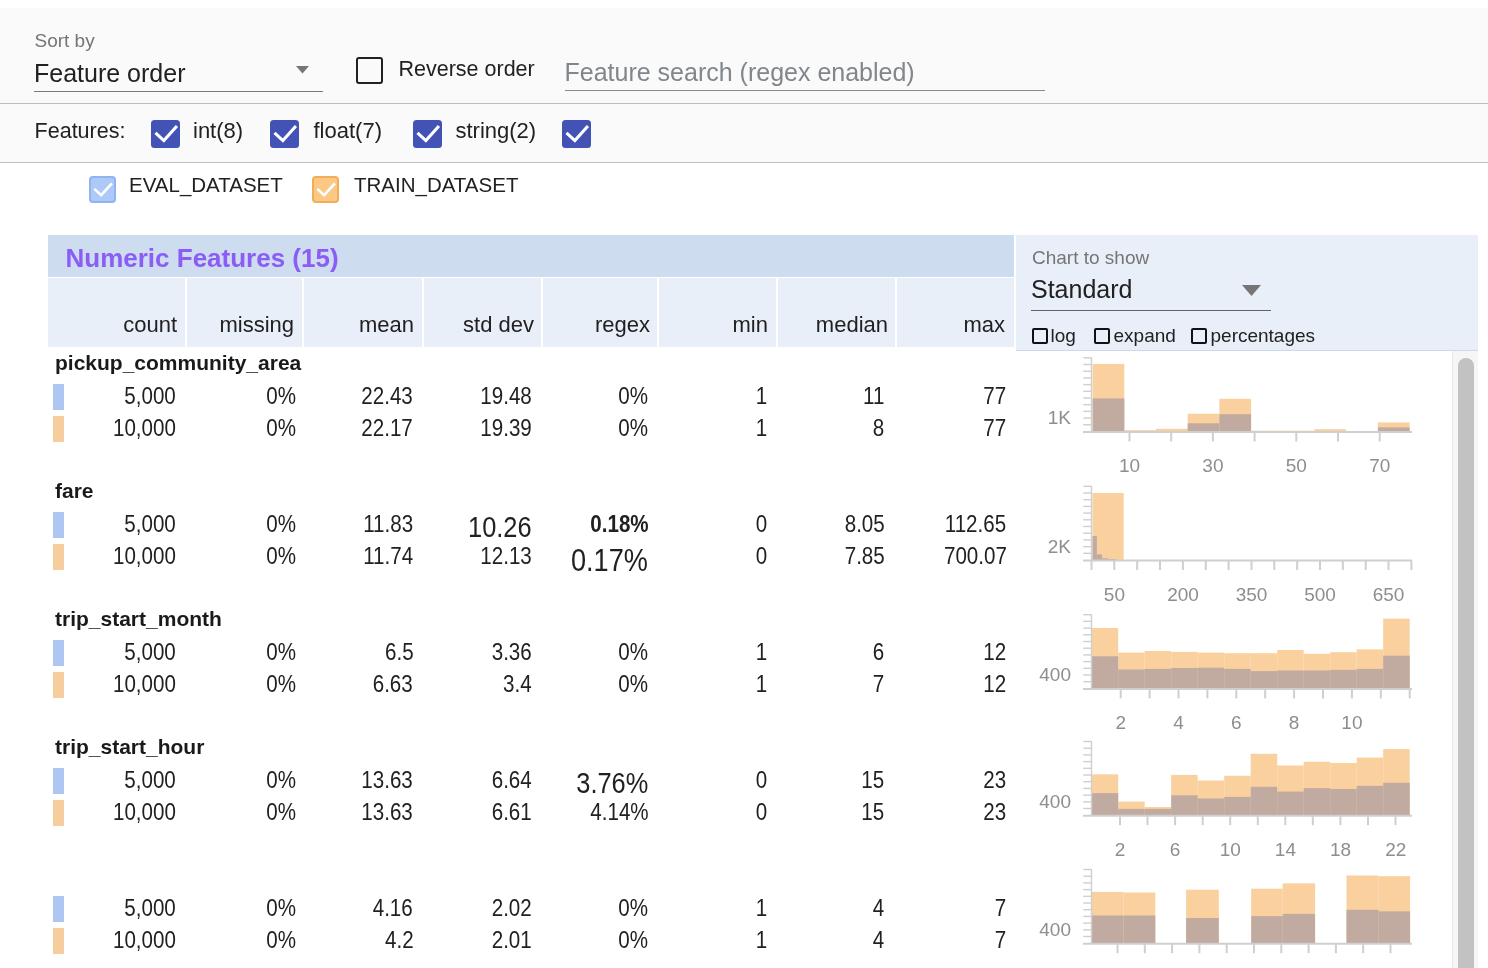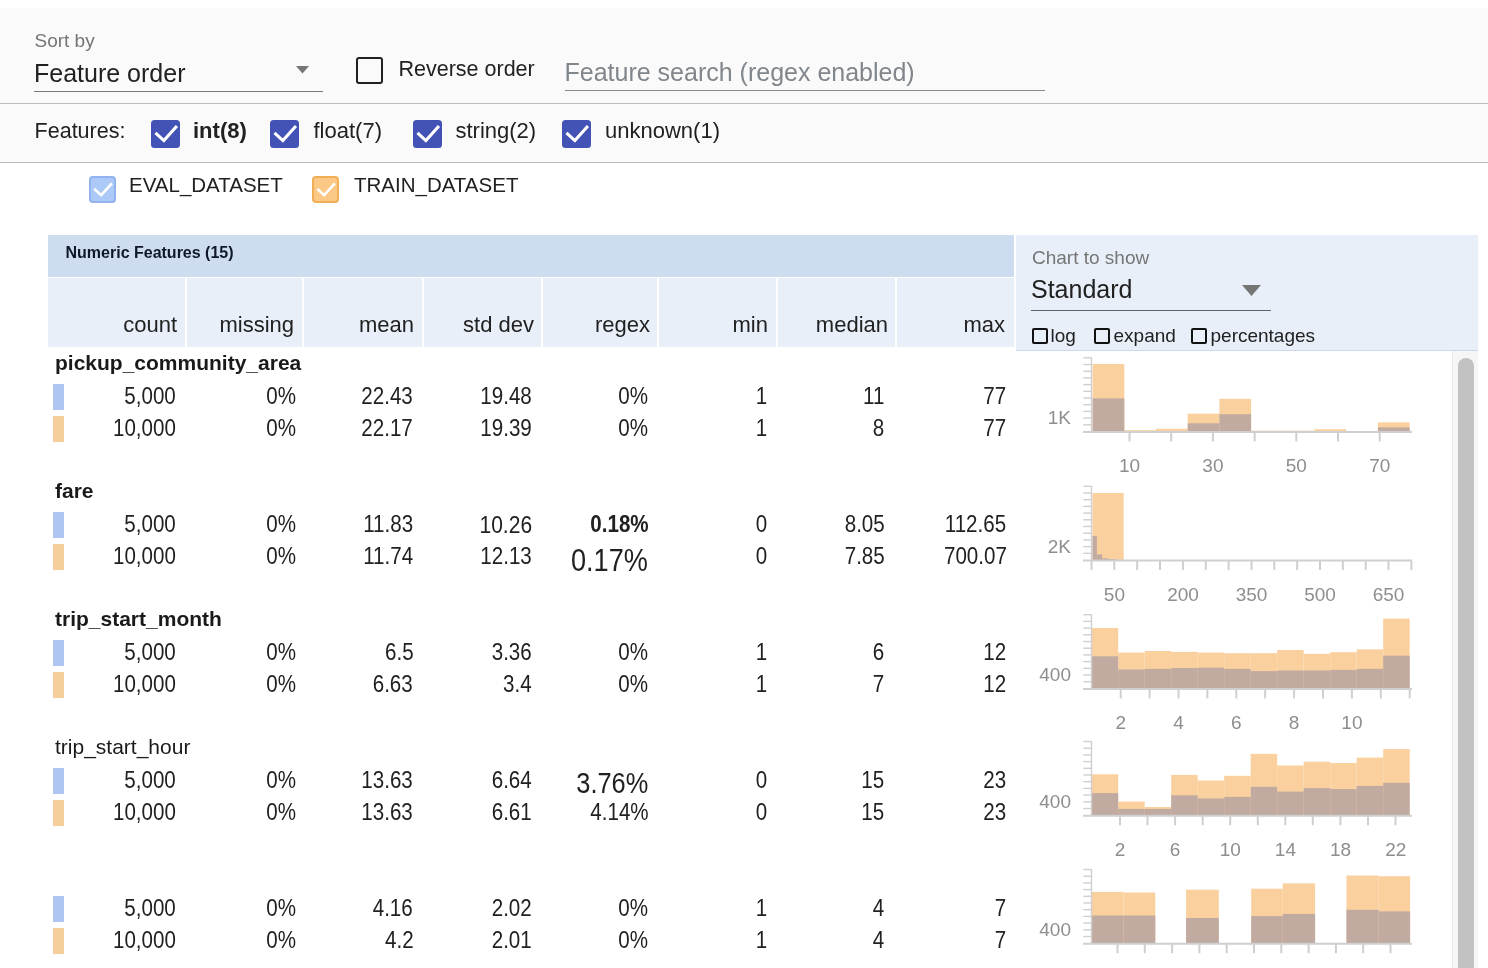--- a/index.html
+++ b/index.html
@@ -15,53 +15,52 @@
 <div style="position:absolute;left:564.5px;top:59.6px;width:500px;font-size:25px;color:#80868b;line-height:1;">Feature search (regex enabled)</div>
 <div style="position:absolute;left:398.5px;top:59.4px;width:500px;font-size:21.5px;color:#212121;line-height:1;">Reverse order</div>
 <div style="position:absolute;left:564.5px;top:89.5px;width:480px;height:1.6px;background:#8a8a8a;"></div>
 <div style="position:absolute;left:0px;top:104px;width:1488px;height:59px;background:#fafafa;border-bottom:1px solid #bdbdbd;"></div>
 <div style="position:absolute;left:34.6px;top:121.2px;width:500px;font-size:21.5px;color:#212121;line-height:1;">Features:</div>
 <div style="position:absolute;left:150.6px;top:120px;width:29px;height:28px;background:#4352b5;border-radius:3.5px;">
       <svg viewBox="0 0 24 24" style="position:absolute;inset:0;width:100%;height:100%">
         <path d="M3.4 11 L10.6 17.6 L21.8 5.2" fill="none" stroke="#fff" stroke-width="2.65"></path>
       </svg>
     </div>
-<div style="position:absolute;left:193px;top:120px;width:500px;font-size:22px;color:#212121;line-height:1;font-weight:bold;">int(8)</div>
+<div style="position:absolute;left:193px;top:120px;width:500px;font-size:22px;color:#212121;line-height:1;">int(8)</div>
 <div style="position:absolute;left:270px;top:120px;width:29px;height:28px;background:#4352b5;border-radius:3.5px;">
       <svg viewBox="0 0 24 24" style="position:absolute;inset:0;width:100%;height:100%">
         <path d="M3.4 11 L10.6 17.6 L21.8 5.2" fill="none" stroke="#fff" stroke-width="2.65"></path>
       </svg>
     </div>
 <div style="position:absolute;left:313.5px;top:120px;width:500px;font-size:22px;color:#212121;line-height:1;">float(7)</div>
 <div style="position:absolute;left:412.7px;top:120px;width:29px;height:28px;background:#4352b5;border-radius:3.5px;">
       <svg viewBox="0 0 24 24" style="position:absolute;inset:0;width:100%;height:100%">
         <path d="M3.4 11 L10.6 17.6 L21.8 5.2" fill="none" stroke="#fff" stroke-width="2.65"></path>
       </svg>
     </div>
 <div style="position:absolute;left:455.5px;top:120px;width:500px;font-size:22px;color:#212121;line-height:1;">string(2)</div>
 <div style="position:absolute;left:561.8px;top:120px;width:29px;height:28px;background:#4352b5;border-radius:3.5px;">
       <svg viewBox="0 0 24 24" style="position:absolute;inset:0;width:100%;height:100%">
         <path d="M3.4 11 L10.6 17.6 L21.8 5.2" fill="none" stroke="#fff" stroke-width="2.65"></path>
       </svg>
     </div>
-<div style="position:absolute;left:605px;top:120px;width:500px;font-size:22px;color:#212121;line-height:1;">unknown(1)</div>
 <div style="position:absolute;left:88.6px;top:175.8px;width:27px;height:27.7px;background:#adc9f8;border:2px solid #92b3ef;border-radius:4px;">
       <svg viewBox="0 0 24 24" style="position:absolute;inset:0;width:100%;height:100%">
         <path d="M3.4 11 L10.6 17.6 L21.8 5.2" fill="none" stroke="#fff" stroke-width="2.8"></path>
       </svg>
     </div>
 <div style="position:absolute;left:129px;top:174.8px;width:500px;font-size:20.5px;color:#212121;line-height:1;">EVAL_DATASET</div>
 <div style="position:absolute;left:312px;top:175.8px;width:27px;height:27.7px;background:#fbc886;border:2px solid #f2ae55;border-radius:4px;">
       <svg viewBox="0 0 24 24" style="position:absolute;inset:0;width:100%;height:100%">
         <path d="M3.4 11 L10.6 17.6 L21.8 5.2" fill="none" stroke="#fff" stroke-width="2.8"></path>
       </svg>
     </div>
 <div style="position:absolute;left:354px;top:174.8px;width:500px;font-size:20.5px;color:#212121;line-height:1;">TRAIN_DATASET</div>
 <div style="position:absolute;left:48px;top:235px;width:966px;height:42px;background:#cddcee;"></div>
-<div style="position:absolute;left:65.5px;top:244.5px;width:500px;font-size:16px;color:#0f172a;line-height:1;font-weight:bold;">Numeric&nbsp;Features&nbsp;(15)</div>
+<div style="position:absolute;left:65.5px;top:244.5px;width:500px;font-size:26px;color:#8b5cf6;line-height:1;font-weight:bold;">Numeric&nbsp;Features&nbsp;(15)</div>
 <div style="position:absolute;left:48px;top:278px;width:966px;height:69px;background:#e9eff9;"></div>
 <div style="position:absolute;left:185px;top:278px;width:2px;height:69px;background:#fff;"></div>
 <div style="position:absolute;left:302px;top:278px;width:2px;height:69px;background:#fff;"></div>
 <div style="position:absolute;left:422px;top:278px;width:2px;height:69px;background:#fff;"></div>
 <div style="position:absolute;left:541px;top:278px;width:2px;height:69px;background:#fff;"></div>
 <div style="position:absolute;left:657px;top:278px;width:2px;height:69px;background:#fff;"></div>
 <div style="position:absolute;left:776px;top:278px;width:2px;height:69px;background:#fff;"></div>
 <div style="position:absolute;left:895px;top:278px;width:2px;height:69px;background:#fff;"></div>
 <div style="position:absolute;left:7px;top:314px;width:170px;font-size:22px;color:#212121;line-height:1;text-align:right;">count</div>
 <div style="position:absolute;left:124px;top:314px;width:170px;font-size:22px;color:#212121;line-height:1;text-align:right;">missing</div>
@@ -102,21 +101,21 @@
 <div style="position:absolute;left:478.4px;top:416.9px;width:170px;font-size:23.5px;color:#212121;line-height:1;text-align:right;"><span style="display:inline-block;transform:scaleX(0.875);transform-origin:100% 50%;white-space:nowrap;">0%</span></div>
 <div style="position:absolute;left:597.5px;top:416.9px;width:170px;font-size:23.5px;color:#212121;line-height:1;text-align:right;"><span style="display:inline-block;transform:scaleX(0.875);transform-origin:100% 50%;white-space:nowrap;">1</span></div>
 <div style="position:absolute;left:714.5px;top:416.9px;width:170px;font-size:23.5px;color:#212121;line-height:1;text-align:right;"><span style="display:inline-block;transform:scaleX(0.875);transform-origin:100% 50%;white-space:nowrap;">8</span></div>
 <div style="position:absolute;left:836.5px;top:416.9px;width:170px;font-size:23.5px;color:#212121;line-height:1;text-align:right;"><span style="display:inline-block;transform:scaleX(0.875);transform-origin:100% 50%;white-space:nowrap;">77</span></div>
 <div style="position:absolute;left:55px;top:480.3px;width:500px;font-size:21px;color:#1a1a1a;line-height:1;font-weight:bold;">fare</div>
 <div style="position:absolute;left:53px;top:511.5px;width:11px;height:26px;background:#aec6f2;"></div>
 <div style="position:absolute;left:53px;top:543.5px;width:11px;height:26px;background:#f6cd9d;"></div>
 <div style="position:absolute;left:6px;top:512.9px;width:170px;font-size:23.5px;color:#212121;line-height:1;text-align:right;"><span style="display:inline-block;transform:scaleX(0.875);transform-origin:100% 50%;white-space:nowrap;">5,000</span></div>
 <div style="position:absolute;left:126.3px;top:512.9px;width:170px;font-size:23.5px;color:#212121;line-height:1;text-align:right;"><span style="display:inline-block;transform:scaleX(0.875);transform-origin:100% 50%;white-space:nowrap;">0%</span></div>
 <div style="position:absolute;left:243.2px;top:512.9px;width:170px;font-size:23.5px;color:#212121;line-height:1;text-align:right;"><span style="display:inline-block;transform:scaleX(0.875);transform-origin:100% 50%;white-space:nowrap;">11.83</span></div>
-<div style="position:absolute;left:361.8px;top:512.9px;width:170px;font-size:24px;color:#212121;line-height:1;text-align:right;"><span style="display:inline-block;transform:scaleX(0.875);transform-origin:100% 50%;white-space:nowrap;">10.26</span></div>
+<div style="position:absolute;left:361.8px;top:512.9px;width:170px;font-size:29px;color:#212121;line-height:1;text-align:right;"><span style="display:inline-block;transform:scaleX(0.875);transform-origin:100% 50%;white-space:nowrap;">10.26</span></div>
 <div style="position:absolute;left:478.4px;top:512.9px;width:170px;font-size:23.5px;color:#212121;line-height:1;text-align:right;font-weight:bold;"><span style="display:inline-block;transform:scaleX(0.875);transform-origin:100% 50%;white-space:nowrap;">0.18%</span></div>
 <div style="position:absolute;left:597.5px;top:512.9px;width:170px;font-size:23.5px;color:#212121;line-height:1;text-align:right;"><span style="display:inline-block;transform:scaleX(0.875);transform-origin:100% 50%;white-space:nowrap;">0</span></div>
 <div style="position:absolute;left:714.5px;top:512.9px;width:170px;font-size:23.5px;color:#212121;line-height:1;text-align:right;"><span style="display:inline-block;transform:scaleX(0.875);transform-origin:100% 50%;white-space:nowrap;">8.05</span></div>
 <div style="position:absolute;left:836.5px;top:512.9px;width:170px;font-size:23.5px;color:#212121;line-height:1;text-align:right;"><span style="display:inline-block;transform:scaleX(0.875);transform-origin:100% 50%;white-space:nowrap;">112.65</span></div>
 <div style="position:absolute;left:6px;top:544.9px;width:170px;font-size:23.5px;color:#212121;line-height:1;text-align:right;"><span style="display:inline-block;transform:scaleX(0.875);transform-origin:100% 50%;white-space:nowrap;">10,000</span></div>
 <div style="position:absolute;left:126.3px;top:544.9px;width:170px;font-size:23.5px;color:#212121;line-height:1;text-align:right;"><span style="display:inline-block;transform:scaleX(0.875);transform-origin:100% 50%;white-space:nowrap;">0%</span></div>
 <div style="position:absolute;left:243.2px;top:544.9px;width:170px;font-size:23.5px;color:#212121;line-height:1;text-align:right;"><span style="display:inline-block;transform:scaleX(0.875);transform-origin:100% 50%;white-space:nowrap;">11.74</span></div>
 <div style="position:absolute;left:361.8px;top:544.9px;width:170px;font-size:23.5px;color:#212121;line-height:1;text-align:right;"><span style="display:inline-block;transform:scaleX(0.875);transform-origin:100% 50%;white-space:nowrap;">12.13</span></div>
 <div style="position:absolute;left:478.4px;top:544.9px;width:170px;font-size:31px;color:#212121;line-height:1;text-align:right;"><span style="display:inline-block;transform:scaleX(0.875);transform-origin:100% 50%;white-space:nowrap;">0.17%</span></div>
 <div style="position:absolute;left:597.5px;top:544.9px;width:170px;font-size:23.5px;color:#212121;line-height:1;text-align:right;"><span style="display:inline-block;transform:scaleX(0.875);transform-origin:100% 50%;white-space:nowrap;">0</span></div>
@@ -134,21 +133,21 @@
 <div style="position:absolute;left:714.5px;top:640.9px;width:170px;font-size:23.5px;color:#212121;line-height:1;text-align:right;"><span style="display:inline-block;transform:scaleX(0.875);transform-origin:100% 50%;white-space:nowrap;">6</span></div>
 <div style="position:absolute;left:836.5px;top:640.9px;width:170px;font-size:23.5px;color:#212121;line-height:1;text-align:right;"><span style="display:inline-block;transform:scaleX(0.875);transform-origin:100% 50%;white-space:nowrap;">12</span></div>
 <div style="position:absolute;left:6px;top:672.9px;width:170px;font-size:23.5px;color:#212121;line-height:1;text-align:right;"><span style="display:inline-block;transform:scaleX(0.875);transform-origin:100% 50%;white-space:nowrap;">10,000</span></div>
 <div style="position:absolute;left:126.3px;top:672.9px;width:170px;font-size:23.5px;color:#212121;line-height:1;text-align:right;"><span style="display:inline-block;transform:scaleX(0.875);transform-origin:100% 50%;white-space:nowrap;">0%</span></div>
 <div style="position:absolute;left:243.2px;top:672.9px;width:170px;font-size:23.5px;color:#212121;line-height:1;text-align:right;"><span style="display:inline-block;transform:scaleX(0.875);transform-origin:100% 50%;white-space:nowrap;">6.63</span></div>
 <div style="position:absolute;left:361.8px;top:672.9px;width:170px;font-size:23.5px;color:#212121;line-height:1;text-align:right;"><span style="display:inline-block;transform:scaleX(0.875);transform-origin:100% 50%;white-space:nowrap;">3.4</span></div>
 <div style="position:absolute;left:478.4px;top:672.9px;width:170px;font-size:23.5px;color:#212121;line-height:1;text-align:right;"><span style="display:inline-block;transform:scaleX(0.875);transform-origin:100% 50%;white-space:nowrap;">0%</span></div>
 <div style="position:absolute;left:597.5px;top:672.9px;width:170px;font-size:23.5px;color:#212121;line-height:1;text-align:right;"><span style="display:inline-block;transform:scaleX(0.875);transform-origin:100% 50%;white-space:nowrap;">1</span></div>
 <div style="position:absolute;left:714.5px;top:672.9px;width:170px;font-size:23.5px;color:#212121;line-height:1;text-align:right;"><span style="display:inline-block;transform:scaleX(0.875);transform-origin:100% 50%;white-space:nowrap;">7</span></div>
 <div style="position:absolute;left:836.5px;top:672.9px;width:170px;font-size:23.5px;color:#212121;line-height:1;text-align:right;"><span style="display:inline-block;transform:scaleX(0.875);transform-origin:100% 50%;white-space:nowrap;">12</span></div>
-<div style="position:absolute;left:55px;top:736.3px;width:500px;font-size:21px;color:#1a1a1a;line-height:1;font-weight:normal;">trip_start_hour</div>
+<div style="position:absolute;left:55px;top:736.3px;width:500px;font-size:21px;color:#1a1a1a;line-height:1;font-weight:bold;">trip_start_hour</div>
 <div style="position:absolute;left:53px;top:767.5px;width:11px;height:26px;background:#aec6f2;"></div>
 <div style="position:absolute;left:53px;top:799.5px;width:11px;height:26px;background:#f6cd9d;"></div>
 <div style="position:absolute;left:6px;top:768.9px;width:170px;font-size:23.5px;color:#212121;line-height:1;text-align:right;"><span style="display:inline-block;transform:scaleX(0.875);transform-origin:100% 50%;white-space:nowrap;">5,000</span></div>
 <div style="position:absolute;left:126.3px;top:768.9px;width:170px;font-size:23.5px;color:#212121;line-height:1;text-align:right;"><span style="display:inline-block;transform:scaleX(0.875);transform-origin:100% 50%;white-space:nowrap;">0%</span></div>
 <div style="position:absolute;left:243.2px;top:768.9px;width:170px;font-size:23.5px;color:#212121;line-height:1;text-align:right;"><span style="display:inline-block;transform:scaleX(0.875);transform-origin:100% 50%;white-space:nowrap;">13.63</span></div>
 <div style="position:absolute;left:361.8px;top:768.9px;width:170px;font-size:23.5px;color:#212121;line-height:1;text-align:right;"><span style="display:inline-block;transform:scaleX(0.875);transform-origin:100% 50%;white-space:nowrap;">6.64</span></div>
 <div style="position:absolute;left:478.4px;top:768.9px;width:170px;font-size:29px;color:#212121;line-height:1;text-align:right;"><span style="display:inline-block;transform:scaleX(0.875);transform-origin:100% 50%;white-space:nowrap;">3.76%</span></div>
 <div style="position:absolute;left:597.5px;top:768.9px;width:170px;font-size:23.5px;color:#212121;line-height:1;text-align:right;"><span style="display:inline-block;transform:scaleX(0.875);transform-origin:100% 50%;white-space:nowrap;">0</span></div>
 <div style="position:absolute;left:714.5px;top:768.9px;width:170px;font-size:23.5px;color:#212121;line-height:1;text-align:right;"><span style="display:inline-block;transform:scaleX(0.875);transform-origin:100% 50%;white-space:nowrap;">15</span></div>
 <div style="position:absolute;left:836.5px;top:768.9px;width:170px;font-size:23.5px;color:#212121;line-height:1;text-align:right;"><span style="display:inline-block;transform:scaleX(0.875);transform-origin:100% 50%;white-space:nowrap;">23</span></div>

